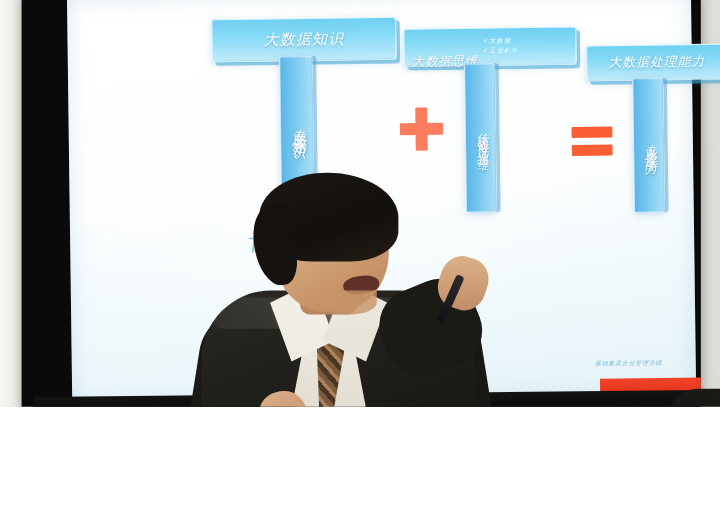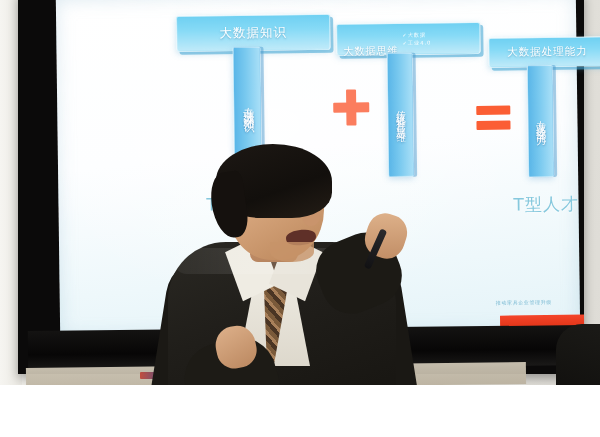--- a/index.html
+++ b/index.html
@@ -1,20 +1,20 @@
 <!DOCTYPE html>
 <html><head>
 <meta charset="utf-8">
 <style>
   html,body{margin:0;padding:0;background:#fff;}
   body{width:600px;height:437px;overflow:hidden;
        font-family:"DejaVu Sans","Liberation Sans",sans-serif;}
 
-  #stage{position:relative;width:600px;height:385px;overflow:hidden;
-         background:#efeeea;}
+  #stage{position:relative;width:600px;height:339px;overflow:hidden;
+         background:#efeeea;font-style:italic;}
 
   
   .wall{position:absolute;inset:0;
         background:linear-gradient(100deg,#f2f1ec 0%,#eceae4 35%,#e6e4de 70%,#dedcd6 100%);}
   .wall-left{position:absolute;left:0;top:0;width:22px;height:437px;
              background:linear-gradient(90deg,#f6f5f1,#eae8e2);}
 
   
   .screen-frame{position:absolute;left:18px;top:-8px;width:566px;height:382px;
                 background:#0b0a0a;
@@ -188,21 +188,20 @@
       <div class="box hdr" id="box3">大数据处理能力</div>
 
       <div class="stem" id="stem1">专业级深知识</div>
       <div class="stem" id="stem2">传统银行产业思维</div>
       <div class="stem" id="stem3">专业级深能力</div>
 
       <div class="op" id="opplus"></div>
       <div class="op" id="opeq"></div>
 
       <div class="cap" id="cap1">T型知识</div>
-      <div class="cap" id="cap3">T型人才</div>
 
       <div class="footnote">推动家具企业管理升级</div>
 
       <div class="slide-redbar"></div>
     </div>
 
     <div class="frame-bottom"></div>
   </div>
 
   <div class="frame-ledge"></div>

